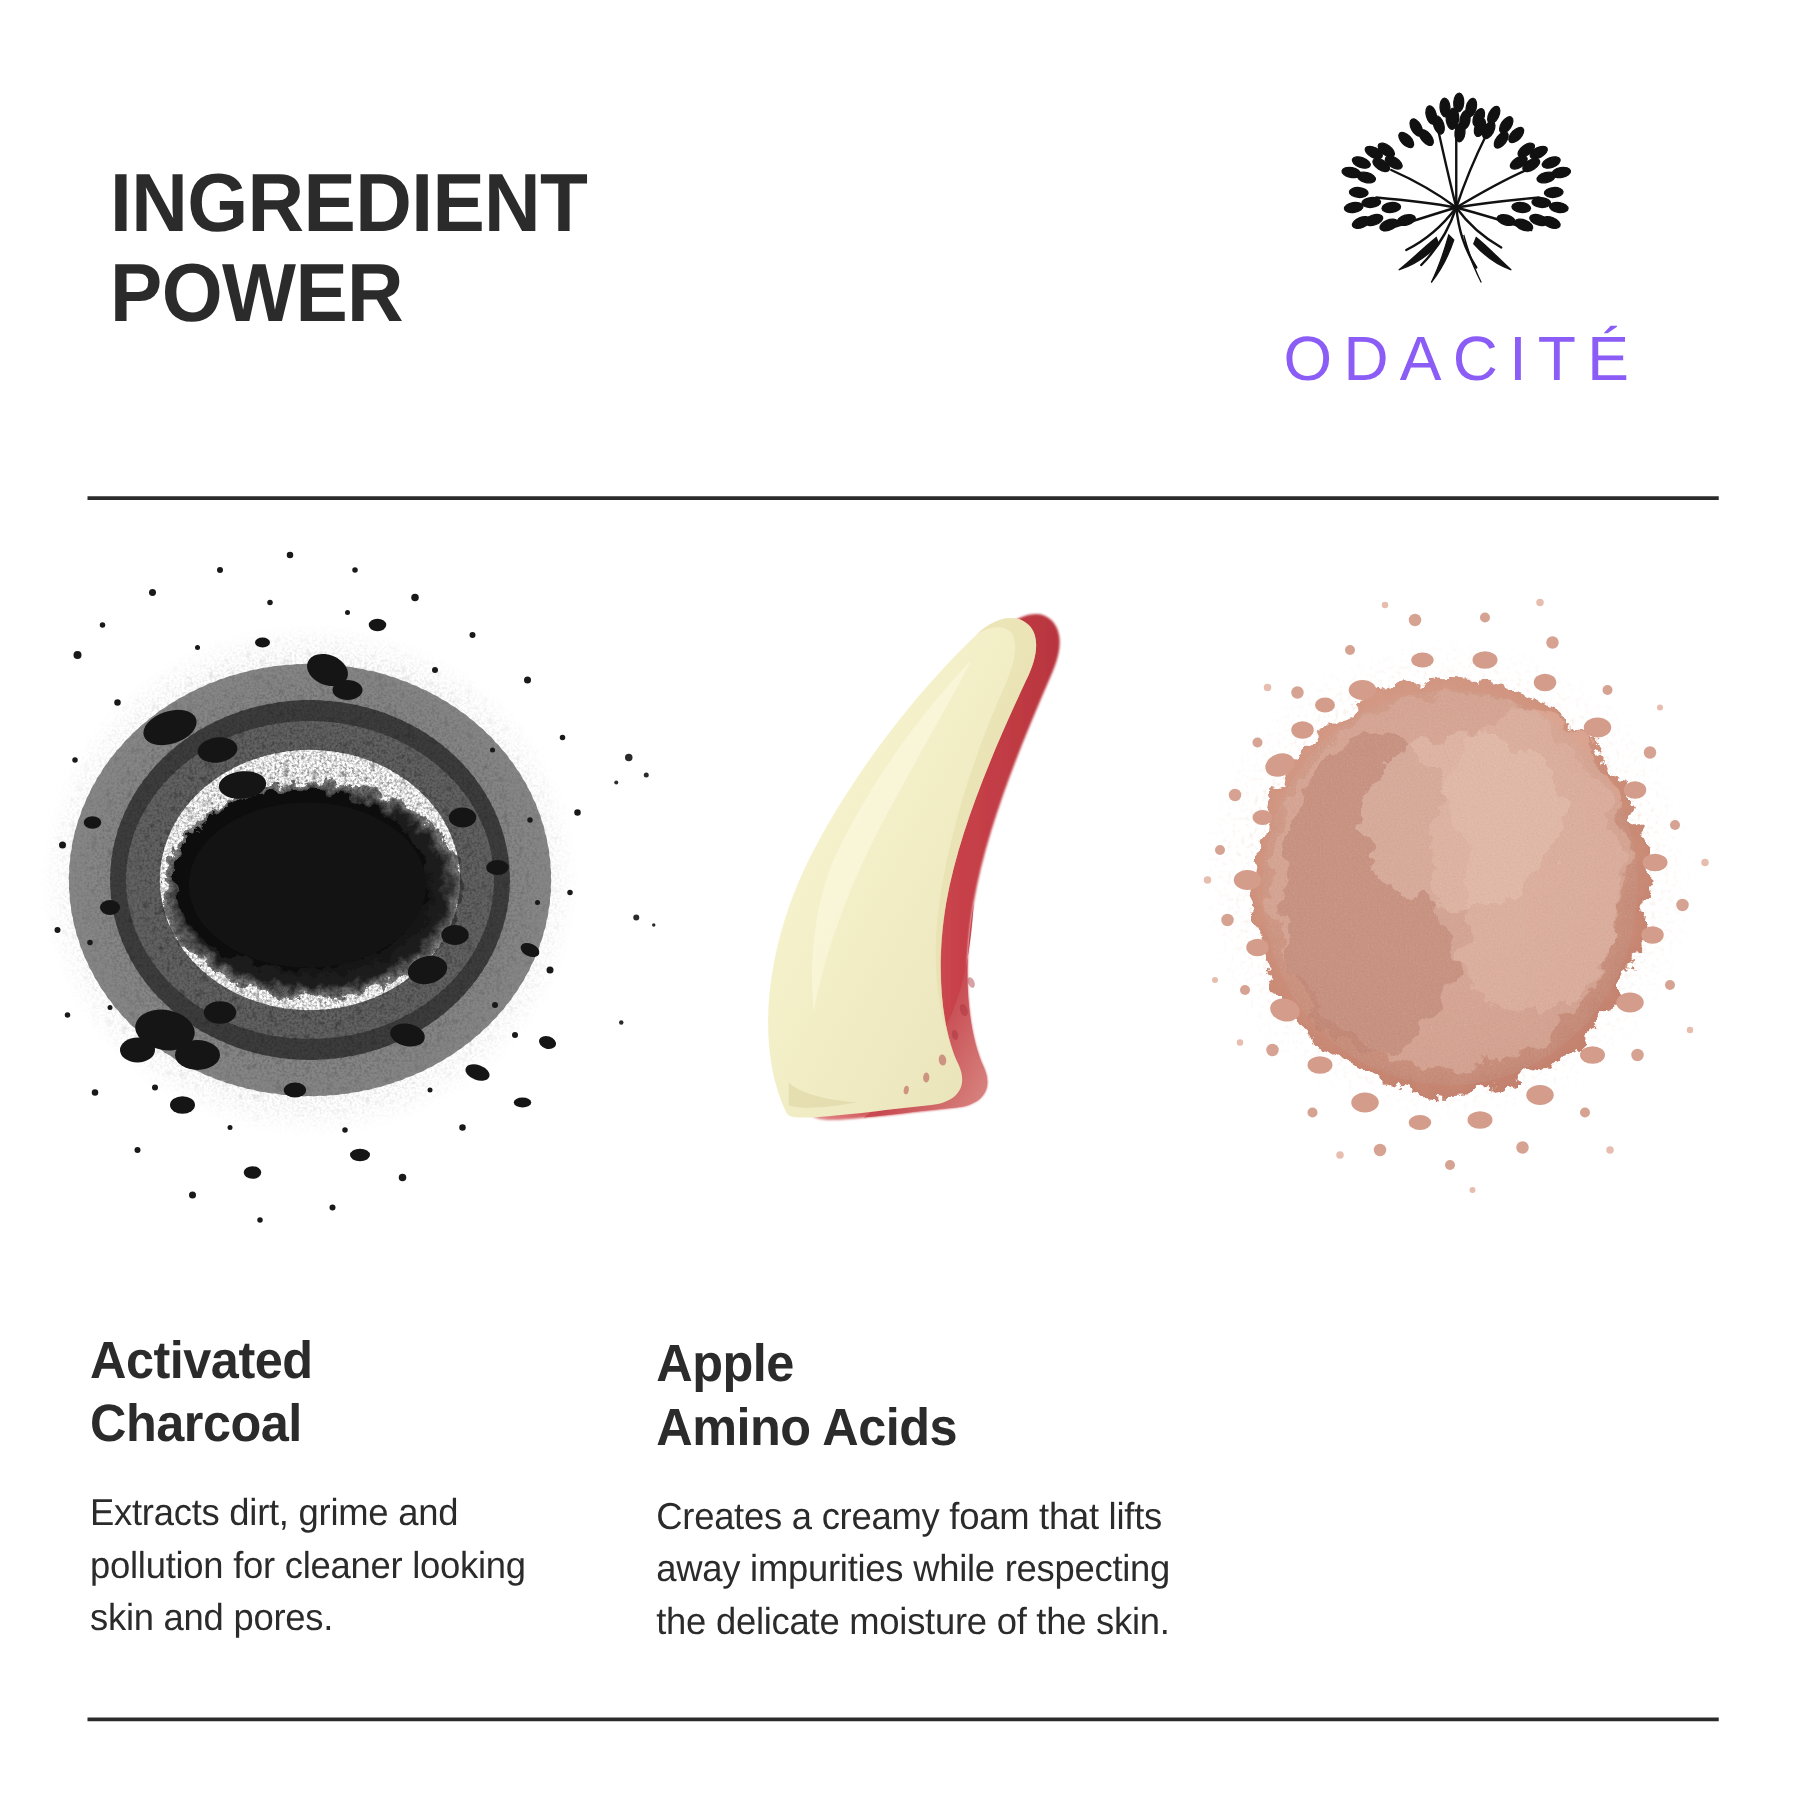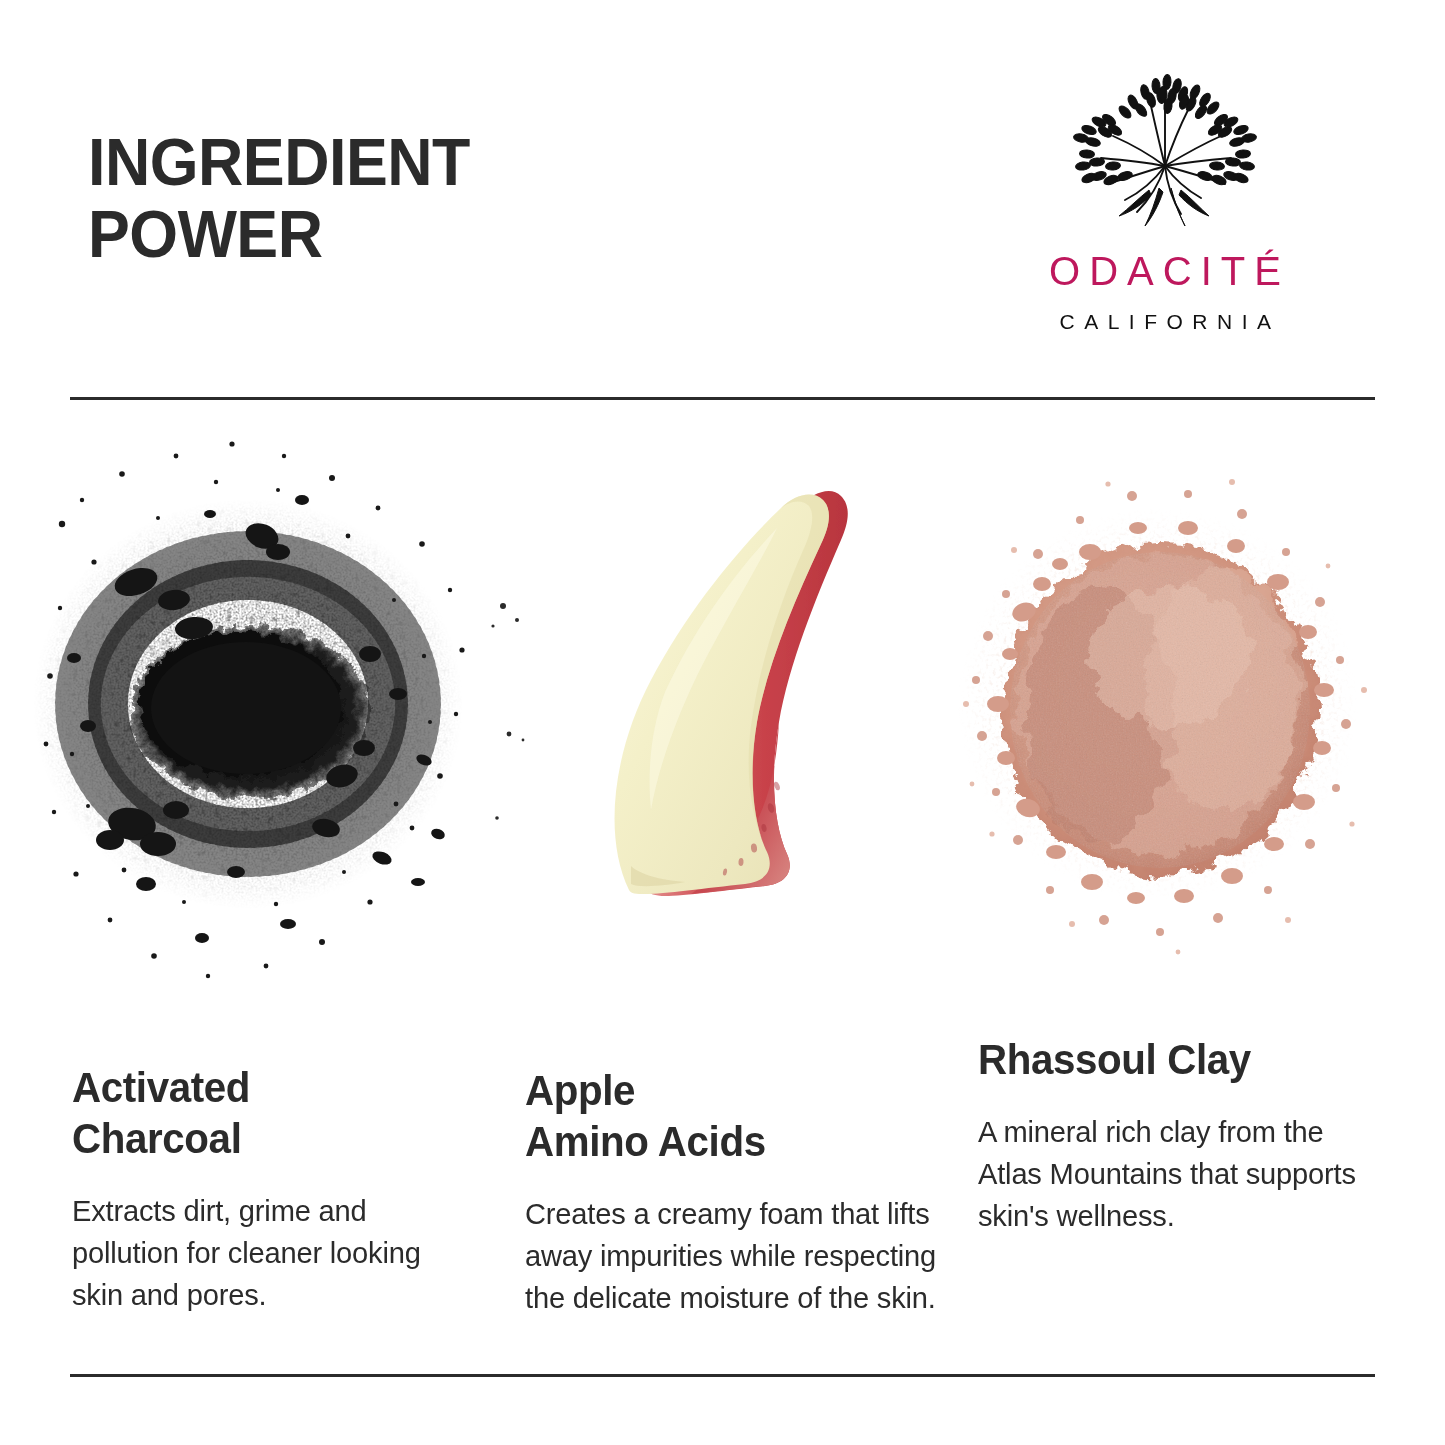--- a/index.html
+++ b/index.html
@@ -57,26 +57,26 @@
     width: 420px;
     text-align: center;
   }
   .logo-mark {
     width: 220px;
     height: 178px;
     margin: 0 auto;
     display: block;
   }
   .logo-wordmark {
-    margin-top: 6px;
+    margin-top: 22px;
     font-family: "Liberation Sans", sans-serif;
     font-weight: normal;
-    font-size: 40px;
+    font-size: 50px;
     letter-spacing: 9px;
-    color: #be185d;
+    color: #8b5cf6;
     line-height: 58px;
     padding-left: 9px;
   }
   .logo-sub {
     margin-top: 10px;
     font-family: "Liberation Sans", sans-serif;
     font-size: 21px;
     letter-spacing: 9.5px;
     color: #111111;
     padding-left: 10px;
@@ -250,21 +250,20 @@
             <ellipse cx="192" cy="108" rx="4" ry="7.5" transform="rotate(98 192 108)"></ellipse>
             <ellipse cx="176" cy="118" rx="4" ry="7.5" transform="rotate(108 176 118)"></ellipse>
             <ellipse cx="162" cy="108" rx="4" ry="7.5" transform="rotate(96 162 108)"></ellipse>
             <ellipse cx="164" cy="122" rx="4" ry="7.5" transform="rotate(112 164 122)"></ellipse>
             <ellipse cx="150" cy="118" rx="4" ry="7.5" transform="rotate(106 150 118)"></ellipse>
             <ellipse cx="186" cy="120" rx="4" ry="7.5" transform="rotate(112 186 120)"></ellipse>
           </g>
         </g>
       </svg>
       <div class="logo-wordmark">ODACITÉ</div>
-      <div class="logo-sub">CALIFORNIA</div>
     </div>
   </div>
 
   <div class="divider top"></div>
 
   <div class="columns">
 
     <div class="col col-1">
       <div class="media">
         <svg viewBox="0 0 453 620" width="453" height="620" aria-hidden="true">
@@ -608,25 +607,19 @@
               <circle cx="420" cy="420" r="2.6"></circle>
             <circle cx="432" cy="286" r="3"></circle>
               <circle cx="396" cy="162" r="2.4"></circle>
             <circle cx="300" cy="78" r="3"></circle>
               <circle cx="176" cy="80" r="2.6"></circle>
             <circle cx="82" cy="146" r="3"></circle>
               <circle cx="40" cy="380" r="2.4"></circle>
           </g>
         </svg>
       </div>
-      <div class="col-text">
-        <div class="ing-title">
-          <span>Rhassoul Clay</span>
-        </div>
-        <p class="ing-desc">A mineral rich clay from the Atlas Mountains that supports skin's wellness.</p>
-      </div>
     </div>
 
   </div>
 
   <div class="divider bottom"></div>
 
 </div>
 
 </body></html>

